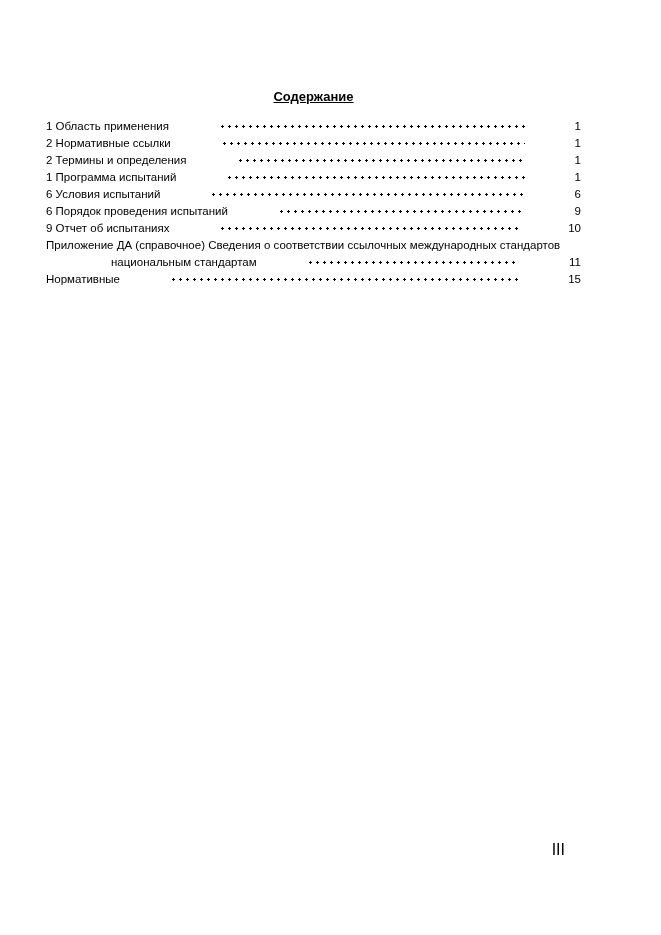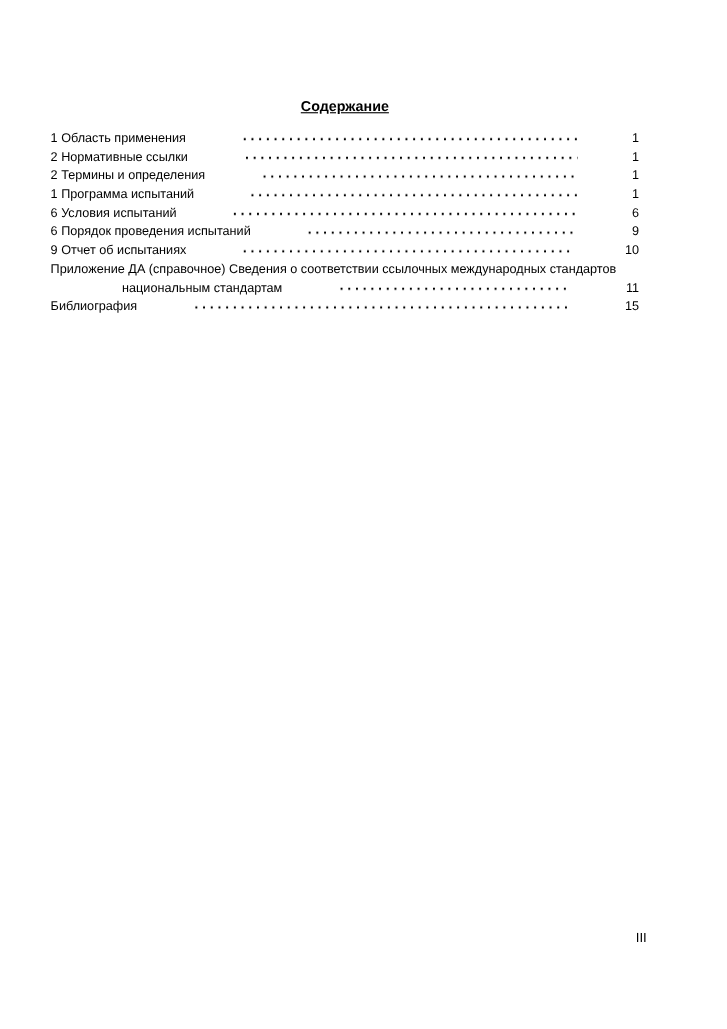--- a/index.html
+++ b/index.html
@@ -68,23 +68,23 @@
   }
   .appendix-line1 {
     display: block;
     white-space: nowrap;
   }
   .appendix-line2 {
     padding-left: 65px;
   }
   .doc-footer {
     position: absolute;
-    right: 73px;
+    right: 96px;
     bottom: 76px;
-    font-size: 12px;
+    font-size: 16px;
   }
 </style>
 </head>
 <body>
 
 <div class="page">
 
 
   <h1 class="doc-title">Содержание</h1>
 
@@ -134,21 +134,21 @@
 
     <div class="appendix-line1">Приложение ДА (справочное) Сведения о соответствии ссылочных международных стандартов</div>
 
     <div class="toc-row appendix-line2">
       <span class="toc-label">национальным стандартам</span>
       <span class="leader"></span>
       <span class="toc-page">11</span>
     </div>
 
     <div class="toc-row">
-      <span class="toc-label">Библиография</span>
+      <span class="toc-label">Нормативные</span>
       <span class="leader"></span>
       <span class="toc-page">15</span>
     </div>
 
   </div>
 
   <div class="doc-footer">
     <span>III</span>
   </div>
 

